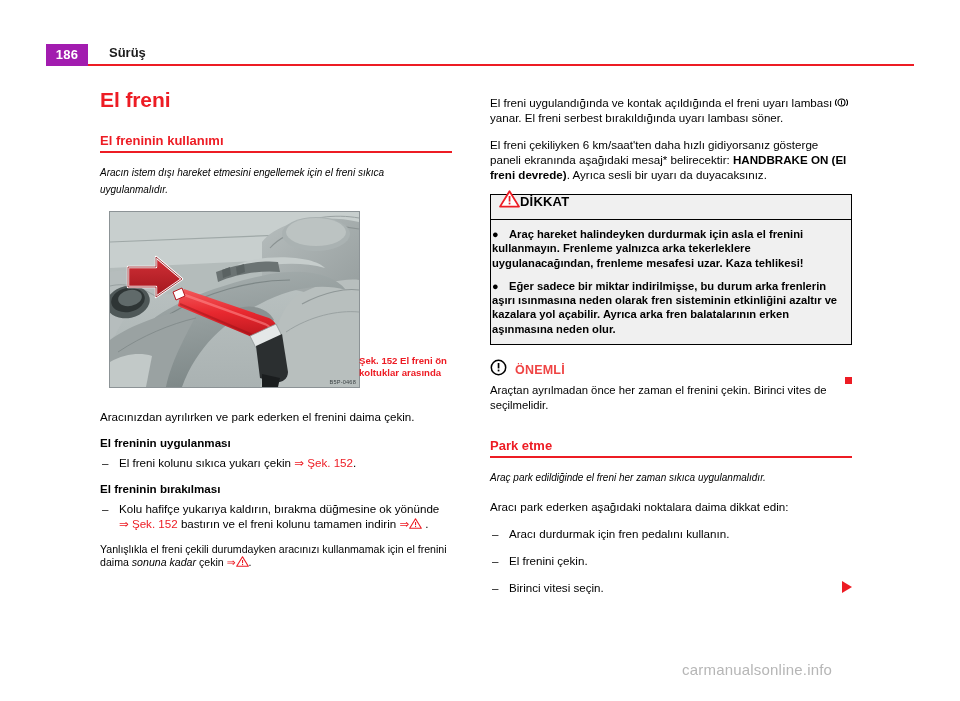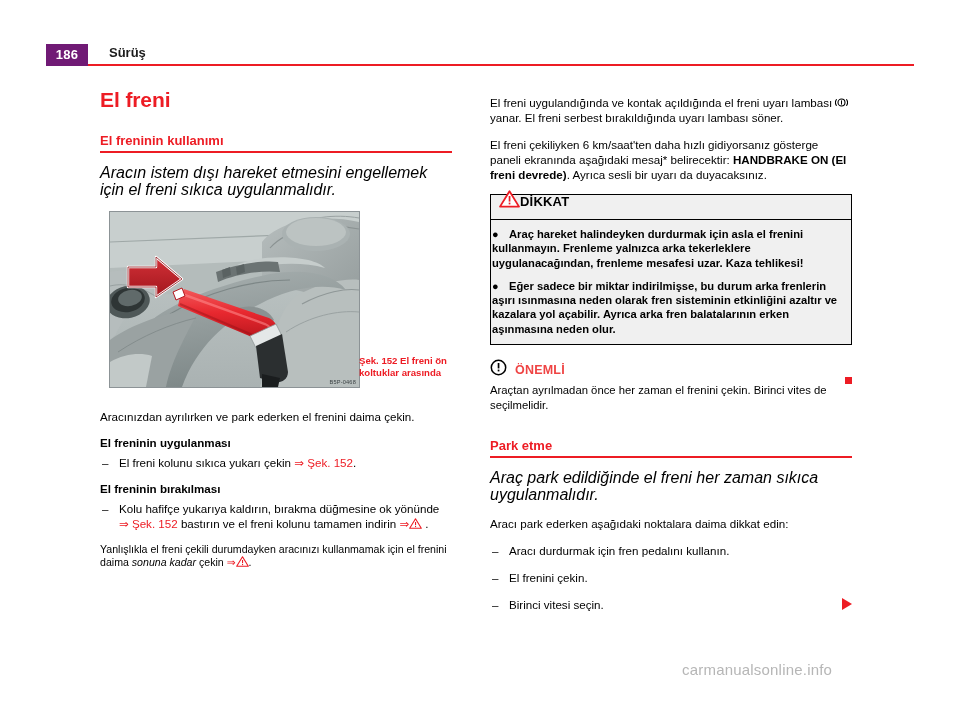--- a/index.html
+++ b/index.html
@@ -25,21 +25,21 @@
     top: 44px;
     width: 868px;
     height: 26px;
   }
   .page-num-box {
     position: absolute;
     left: 0;
     top: 0;
     width: 42px;
     height: 22px;
-    background: #701a75;
+    background: #a21caf;
     color: #ffffff;
     font-size: 13px;
     font-weight: bold;
     line-height: 22px;
     text-align: center;
     letter-spacing: 0.2px;
   }
   .header-title {
     position: absolute;
     left: 63px;
@@ -86,21 +86,21 @@
     color: #ED1C24;
     padding-bottom: 3px;
   }
   .section-rule {
     height: 1.5px;
     background: #ED1C24;
     margin-bottom: 11px;
   }
   .lead {
     margin: 0 0 13px 0;
-    font-size: 16px;
+    font-size: 10px;
     font-style: italic;
     line-height: 17px;
     color: #000;
   }
   p.body {
     margin: 0 0 12px 0;
     font-size: 11.6px;
     line-height: 15px;
     color: #000;
   }

